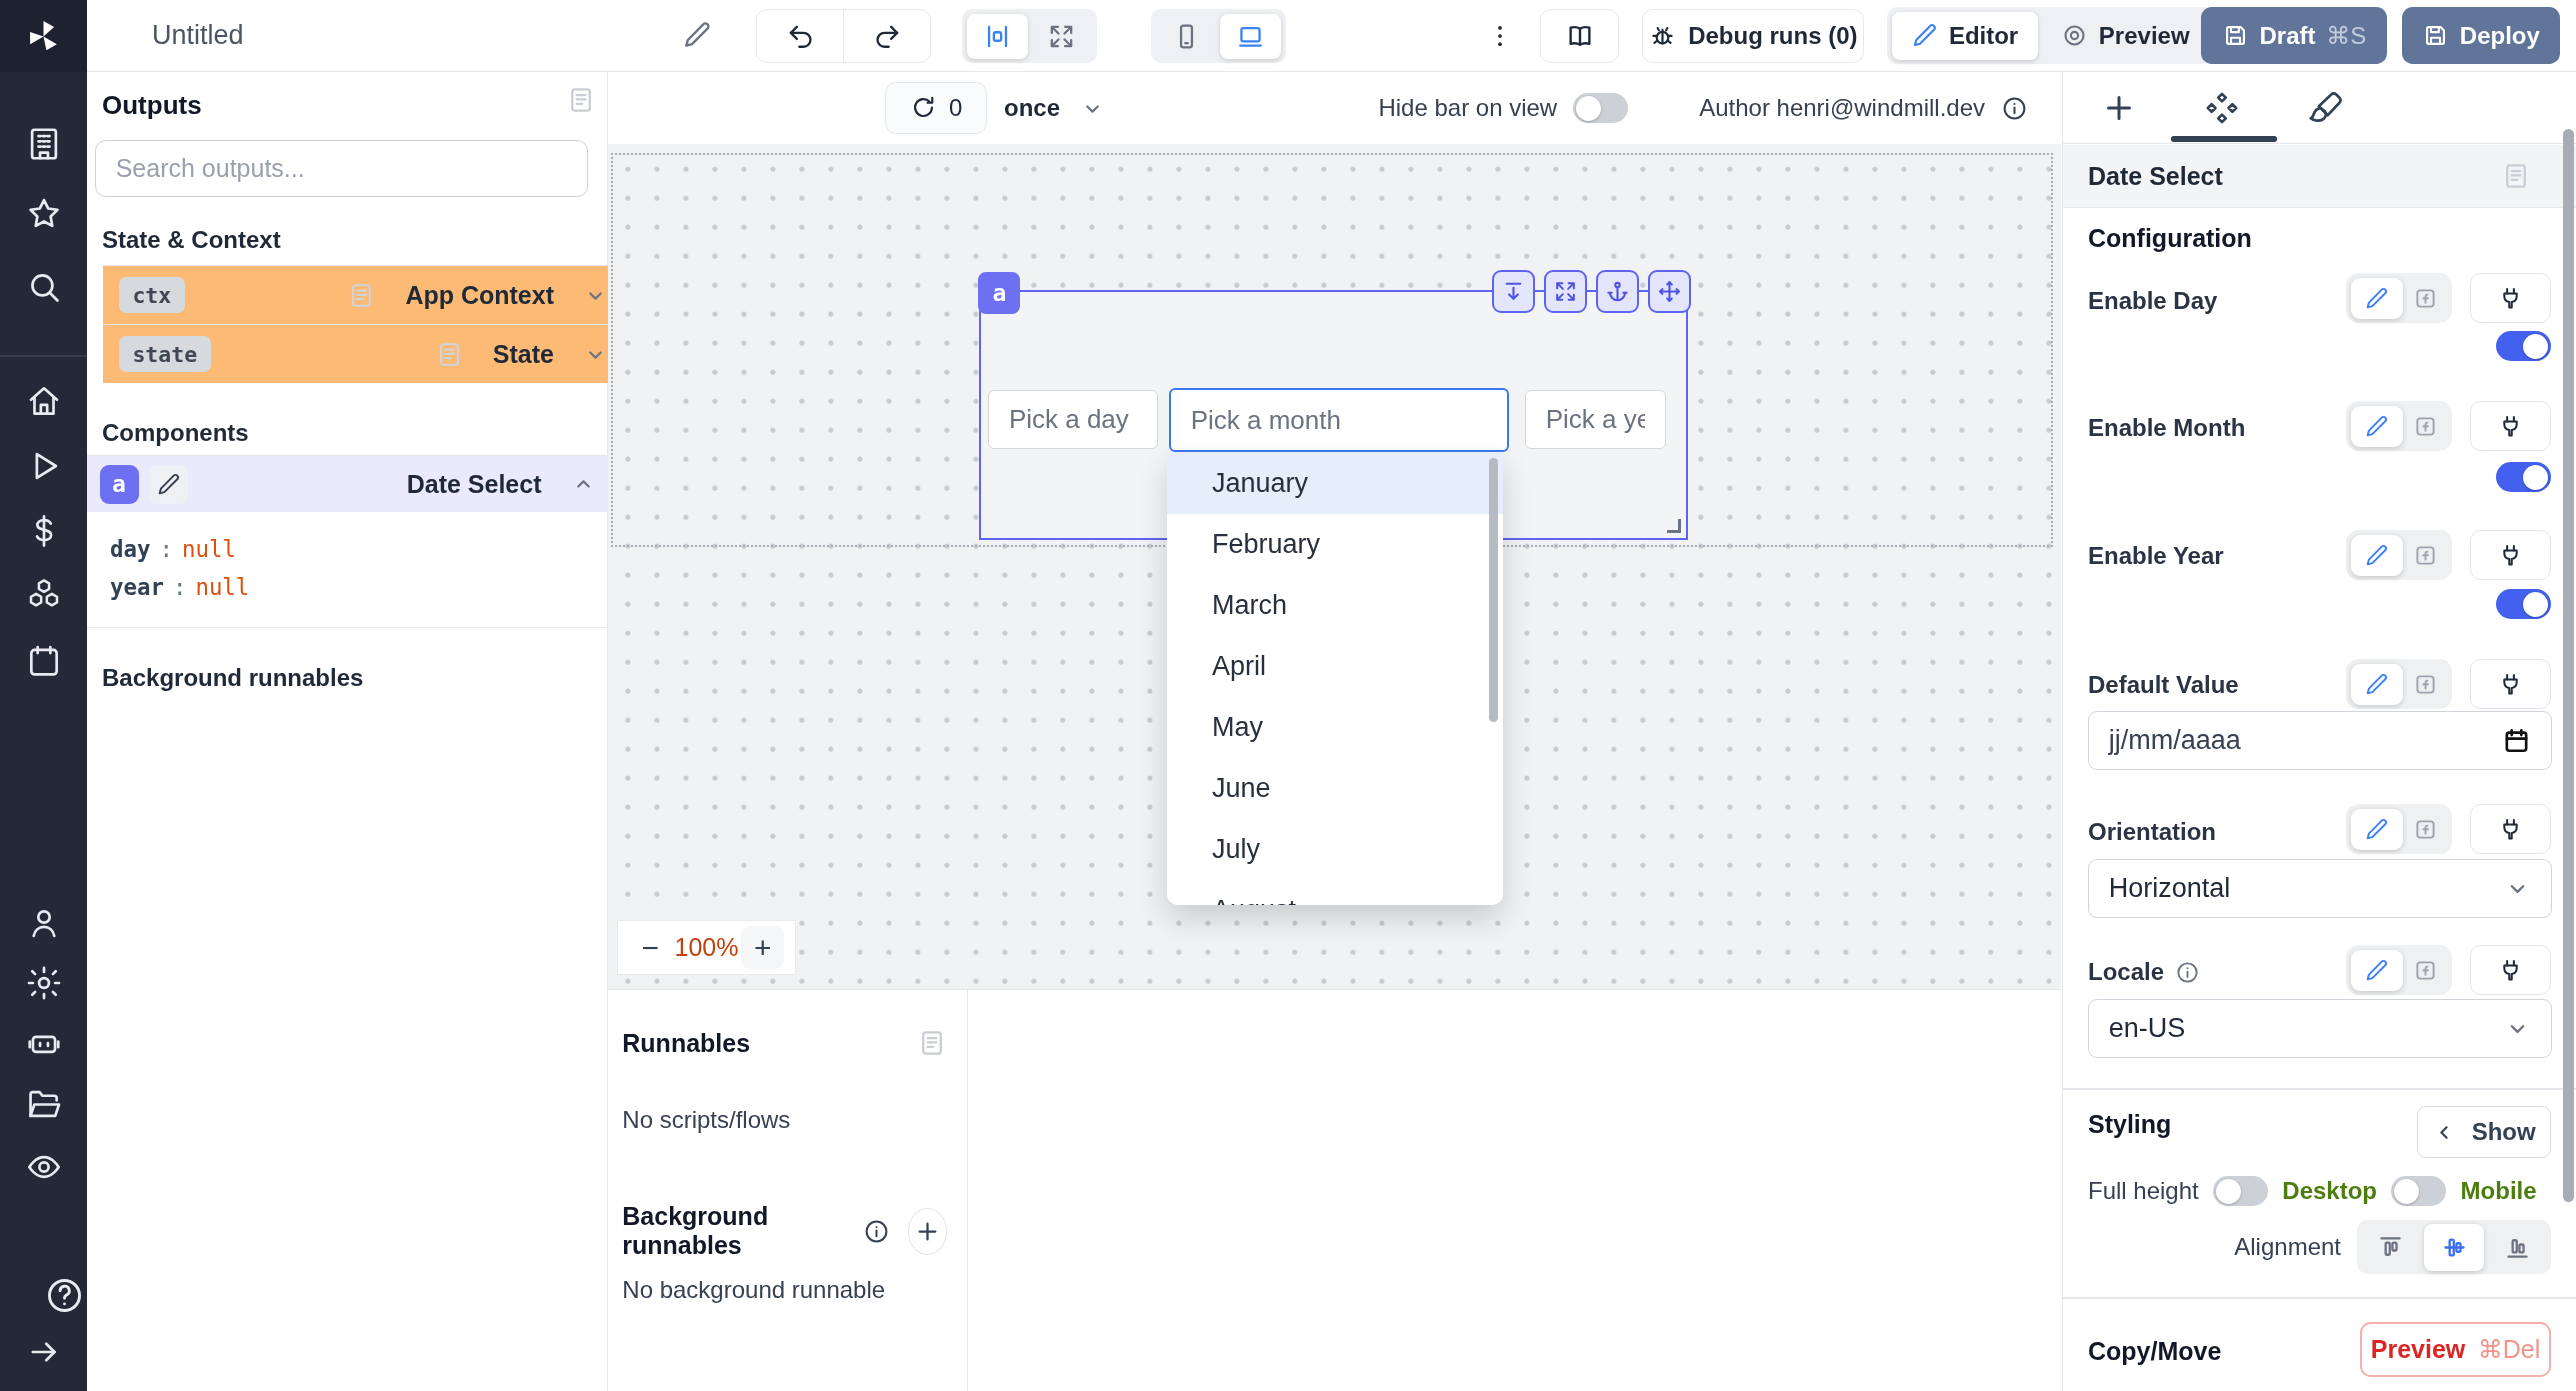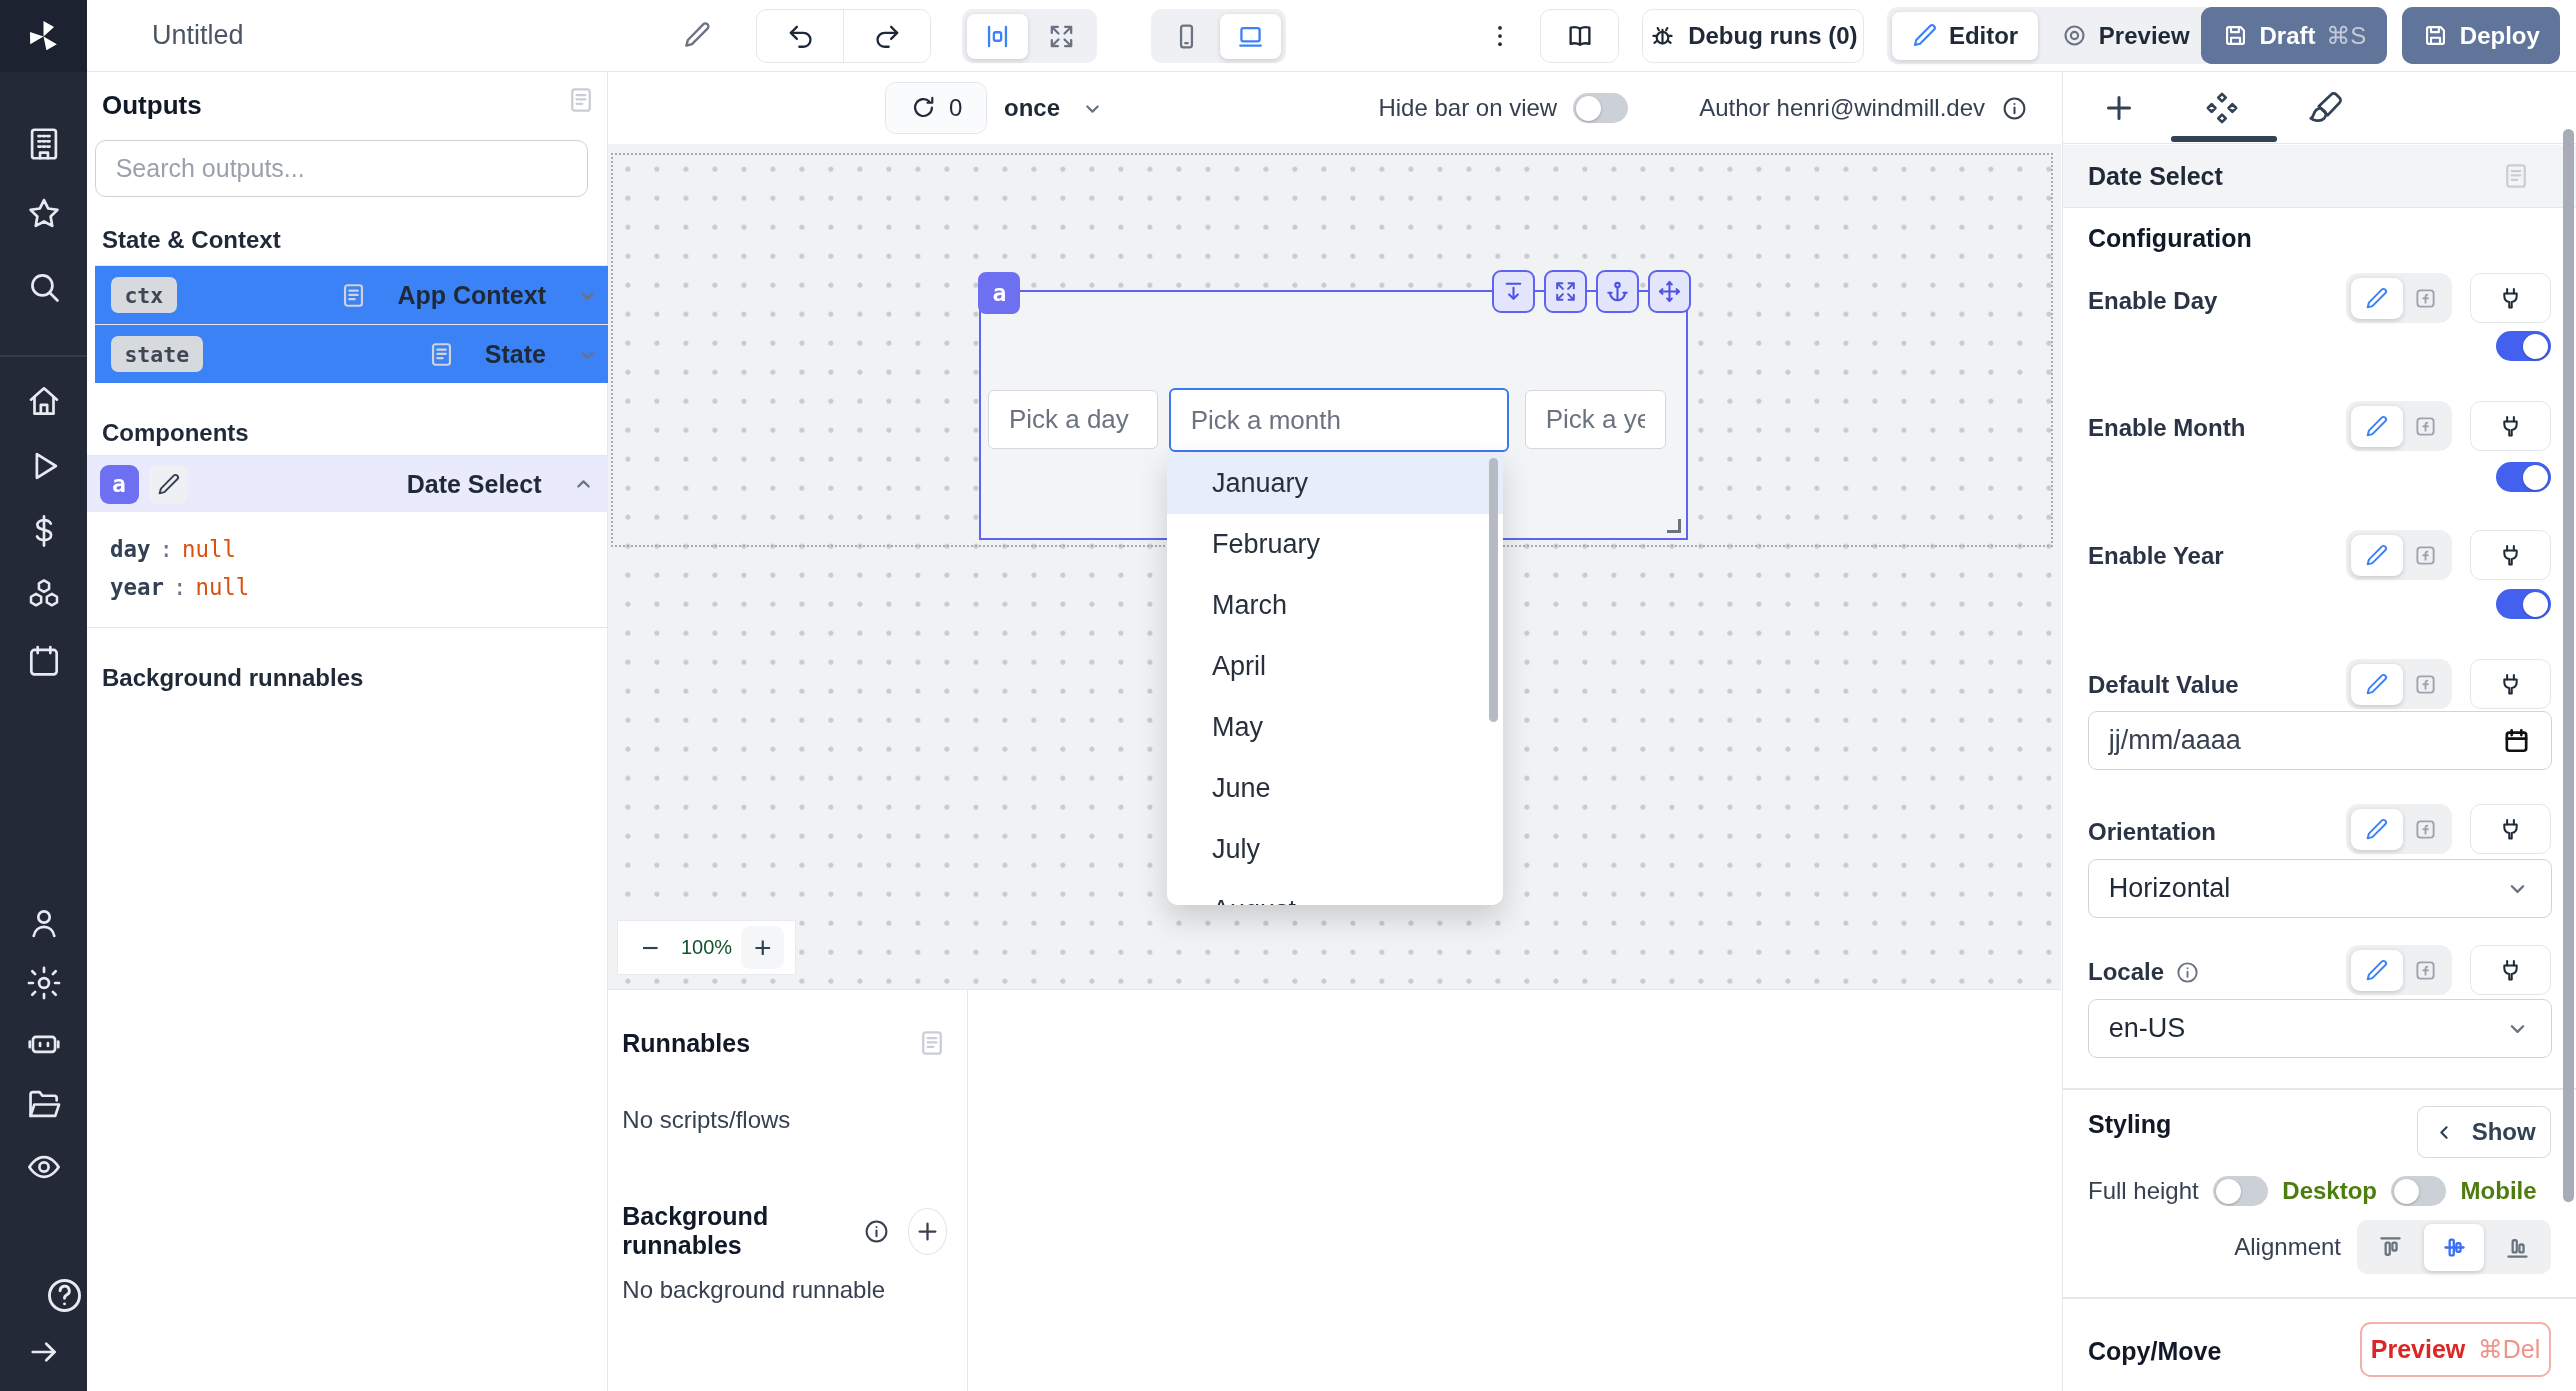--- a/index.html
+++ b/index.html
@@ -33,21 +33,21 @@
   .help-wrap{position:relative}
   .help-badge{position:absolute;right:-7.2px;top:-5.4px;width:17px;height:17px;border-radius:50%;background:#6f8ebc}
 
   
   .outputs{position:absolute;left:87px;top:72px;width:521px;height:1320px;background:#fff;border-right:1.8px solid #e5e7eb}
   .out-title{position:absolute;left:15px;top:18px;font-size:26px;font-weight:700;color:#111827}
   .out-doc{position:absolute;left:479px;top:12.5px;color:#c9cdd4}
   .search{position:absolute;left:8px;top:68px;width:493px;height:57px;border:1.8px solid #ccd1d8;border-radius:10.7px;font-size:25px;color:#374151;padding:0 19.7px;outline:none;font-family:"Liberation Sans",sans-serif;background:#fff}
   .search::placeholder{color:#9aa1ac}
   .sec-head{position:absolute;left:15px;font-size:24px;font-weight:700;color:#1f2937}
-  .out-row{position:absolute;left:8px;width:521px;height:59px;background:#3b82f6;border-top:1.8px solid #e5e7eb;display:flex;align-items:center;padding:0 16px}
+  .out-row{position:absolute;left:16px;width:521px;height:59px;background:#fdba74;border-top:1.8px solid #e5e7eb;display:flex;align-items:center;padding:0 16px}
   .badge{background:#d6d9de;border-radius:7.2px;padding:5.4px 13.4px;font-family:"DejaVu Sans Mono",monospace;font-size:21.5px;font-weight:700;color:#3f4754}
   .row-right{margin-left:auto;display:flex;align-items:center;gap:29px}
   .row-type{font-size:25px;font-weight:700;color:#1f2937}
   .chev{color:#6b7280}
   .comp-row{position:absolute;left:0;top:383px;width:521px;height:57px;background:#e9eafc;border-top:1.8px solid #e5e7eb;display:flex;align-items:center;padding:0 12.5px;gap:10.7px}
   .a-badge{width:39px;height:39px;border-radius:9px;background:#6d70f0;color:#fff;font-family:"DejaVu Sans Mono",monospace;font-size:23px;font-weight:700;display:flex;align-items:center;justify-content:center}
   .pencil-box{width:39px;height:39px;border-radius:8px;background:#eef0f3;display:flex;align-items:center;justify-content:center;color:#374151}
   .props{position:absolute;left:0;top:440px;width:521px;height:116px;border-bottom:1.8px solid #e5e7eb;padding:18px 0 0 23px;font-family:"DejaVu Sans Mono",monospace;font-size:22.4px;line-height:38px}
   .props .k{font-weight:700;color:#334155}
   .props .c{color:#64748b;padding:0 9px}
@@ -77,21 +77,21 @@
   .inp-month{left:188px;top:96px;width:340px;height:64px;border:2.7px solid #3c78f0}
   .inp-year{left:544px;top:98px;width:141px;height:59px}
   .resize-corner{position:absolute;right:5.4px;bottom:5.4px;width:13.4px;height:13.4px;border-right:3.6px solid #6b7280;border-bottom:3.6px solid #6b7280}
   .dropdown{position:absolute;left:559px;top:309px;width:336px;height:452px;background:#fff;border-radius:0 0 10.7px 10.7px;box-shadow:0 12.5px 30px rgba(0,0,0,.16);overflow:hidden}
   .dd-item{height:61px;display:flex;align-items:center;padding-left:45px;font-size:27px;color:#27303c}
   .dd-item.selected{background:#e6edfb}
   .dd-scroll{position:absolute;right:5.4px;top:5.4px;width:9px;height:264px;background:#b6bac2;border-radius:4.5px}
   .zoombar{position:absolute;left:9px;top:776px;width:179px;height:55px;background:#fff;border:1.8px solid #e9eaee;display:flex;align-items:center;justify-content:space-between;padding:0 10.7px}
   .zoombar .zbtn{width:43px;height:43px;display:flex;align-items:center;justify-content:center;font-size:30px;color:#334155;border-radius:9px;background:transparent}
   .zoombar .zbtn.boxed{background:#f5f6f8}
-  .zoombar .zlabel{font-size:20px;color:#14532d}
+  .zoombar .zlabel{font-size:25px;color:#c2410c}
 
   .c-bottom{position:absolute;left:0;top:917px;width:100%;height:403px;background:#fff;border-top:1.8px solid #e5e7eb}
   .runnables{position:absolute;left:0;top:0;width:360px;height:100%;border-right:1.8px solid #e5e7eb;padding:38px 19.7px 0 14.3px}
   .run-title-row{display:flex;align-items:center;justify-content:space-between}
   .run-title{font-size:25px;font-weight:700;color:#111827}
   .run-empty{margin-top:48px;font-size:24px;color:#374151}
   .bg-title-row{margin-top:68px;display:flex;align-items:center;gap:12.5px}
   .plus-circle{width:47px;height:47px;border:1.8px solid #e2e5e9;border-radius:50%;display:flex;align-items:center;justify-content:center;color:#374151;margin-left:5.4px}
   .bg-empty{margin-top:16px;font-size:24px;color:#374151}
 

